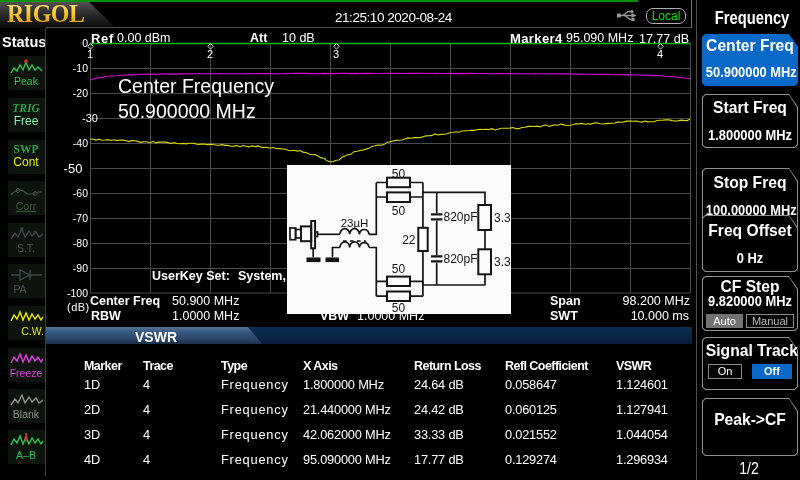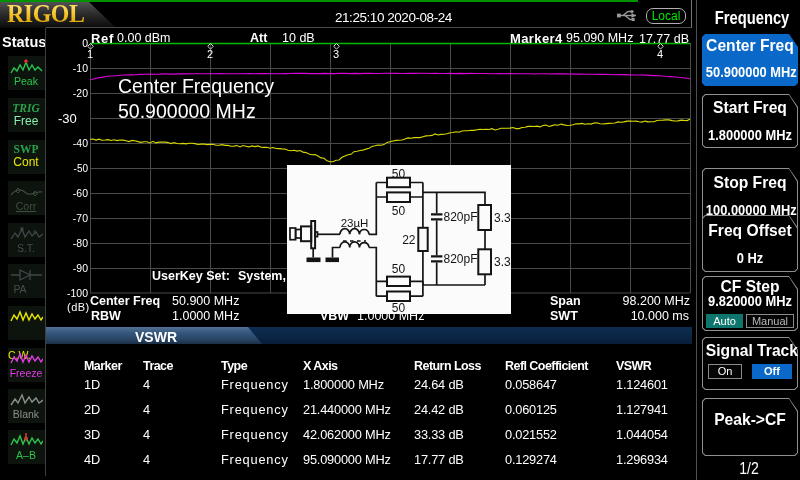--- a/index.html
+++ b/index.html
@@ -76,21 +76,21 @@
     </svg>
 <div class="a" style="left:8px;top:243px;width:36px;text-align:center;font-size:10.5px;line-height:10.5px;color:#474d50;">S.T.</div>
 <svg class="a" style="left:9px;top:266px" width="34" height="18" viewBox="0 0 34 18">
       <path d="M2 9 H11 M21 9 H33 M21 4 V14" fill="none" stroke="#41474a" stroke-width="1.3"></path>
       <path d="M11 4 V14 L21 9 Z" fill="none" stroke="#41474a" stroke-width="1.3"></path>
     </svg>
 <div class="a" style="left:8px;top:284px;width:24px;text-align:center;font-size:10.5px;line-height:10.5px;color:#474d50;">PA</div>
 <svg class="a" style="left:9px;top:308px" width="34" height="18" viewBox="0 0 34 18">
       <path d="M2 13 L5 7 L8 11 L11 4 L14 12 L17 5 L20 12 L23 6 L26 11 L29 7 L32 12 L34 9" fill="none" stroke="#e8e800" stroke-width="1.4"></path>
     </svg>
-<div class="a" style="left:8px;top:326px;width:36px;text-align:left;font-size:10.5px;line-height:10.5px;color:#e8e800;margin-top:24px;">C.W.</div>
+<div class="a" style="left:8px;top:326px;width:36px;text-align:right;font-size:10.5px;line-height:10.5px;color:#e8e800;">C.W.</div>
 <svg class="a" style="left:9px;top:350px" width="34" height="18" viewBox="0 0 34 18">
       <path d="M2 13 L5 7 L8 11 L11 4 L14 12 L17 5 L20 12 L23 6 L26 11 L29 7 L32 12 L34 9" fill="none" stroke="#e23be2" stroke-width="1.4"></path>
     </svg>
 <div class="a" style="left:8px;top:368px;width:36px;text-align:center;font-size:10.5px;line-height:10.5px;color:#e23be2;">Freeze</div>
 <svg class="a" style="left:9px;top:391px" width="34" height="18" viewBox="0 0 34 18">
       <path d="M2 14 L6 8 L9 12 L13 4 L16 12 L20 6 L23 11 L27 7 L30 12 L34 9" fill="none" stroke="#8a8f8a" stroke-width="1.4"></path>
     </svg>
 <div class="a" style="left:8px;top:409px;width:36px;text-align:center;font-size:10.5px;line-height:10.5px;color:#8a8f8a;">Blank</div>
 <svg class="a" style="left:9px;top:432px" width="34" height="18" viewBox="0 0 34 18">
       <path d="M2 13 L5 7 L8 11 L11 4 L14 12 L17 5 L20 12 L23 6 L26 11 L29 7 L32 12 L34 9" fill="none" stroke="#2dc44e" stroke-width="1.4"></path>
@@ -131,23 +131,23 @@
   <path d="M0.5 0.5 l2.8 2.8 l-2.8 2.8 l-2.8 -2.8 Z"></path>
   <path d="M120.5 0.5 l2.8 2.8 l-2.8 2.8 l-2.8 -2.8 Z"></path>
   <path d="M246.5 0.5 l2.8 2.8 l-2.8 2.8 l-2.8 -2.8 Z"></path>
   <path d="M570.5 0.5 l2.8 2.8 l-2.8 2.8 l-2.8 -2.8 Z"></path>
  </g>
 </svg>
 <div id="gridlabels">
 <div class="a" style="left:58px;top:38.0px;width:30px;text-align:right;font-size:10.5px;line-height:11px">0</div>
 <div class="a" style="left:58px;top:63.0px;width:30px;text-align:right;font-size:10.5px;line-height:11px">-10</div>
 <div class="a" style="left:58px;top:88.0px;width:30px;text-align:right;font-size:10.5px;line-height:11px">-20</div>
-<div class="a" style="left:58px;top:113.0px;width:30px;text-align:left;font-size:13px;line-height:11px">-30</div>
+<div class="a" style="left:68px;top:113.0px;width:30px;text-align:right;font-size:11px;line-height:11px">-30</div>
 <div class="a" style="left:58px;top:138.0px;width:30px;text-align:right;font-size:10.5px;line-height:11px">-40</div>
-<div class="a" style="left:58px;top:163.0px;width:30px;text-align:right;font-size:10px;line-height:11px">-50</div>
+<div class="a" style="left:58px;top:163.0px;width:30px;text-align:center;font-size:13px;line-height:11px">-50</div>
 <div class="a" style="left:58px;top:188.0px;width:30px;text-align:right;font-size:10.5px;line-height:11px">-60</div>
 <div class="a" style="left:58px;top:213.0px;width:30px;text-align:right;font-size:10.5px;line-height:11px">-70</div>
 <div class="a" style="left:58px;top:238.0px;width:30px;text-align:right;font-size:10.5px;line-height:11px">-80</div>
 <div class="a" style="left:58px;top:263.0px;width:30px;text-align:right;font-size:10.5px;line-height:11px">-90</div>
 <div class="a" style="left:58px;top:288.0px;width:30px;text-align:right;font-size:10.5px;line-height:11px">-100</div>
 <div class="a" style="left:67px;top:302px;width:24px;font-size:11px;line-height:11px;letter-spacing:0.5px">(dB)</div>
 <div class="a" style="left:84px;top:49px;width:12px;text-align:center;font-size:11px;line-height:11px">1</div>
 <div class="a" style="left:204px;top:49px;width:12px;text-align:center;font-size:11px;line-height:11px">2</div>
 <div class="a" style="left:330px;top:49px;width:12px;text-align:center;font-size:11px;line-height:11px">3</div>
 <div class="a" style="left:654px;top:49px;width:12px;text-align:center;font-size:11px;line-height:11px">4</div>
@@ -299,21 +299,21 @@
       <div class="btnouter"></div>
       <div class="btninner"></div>
       <div class="btit" style="top:6px">Freq Offset</div>
       <div class="bval" style="top:34.5px">0 Hz</div>
     </div>
 <div class="btn" style="top:276px;height:55px">
       <div class="btnouter"></div>
       <div class="btninner"></div>
       <div class="btit" style="top:1px">CF Step</div>
       <div class="bval" style="top:17px">9.820000 MHz</div>
-      <div class="sub" style="left:4px;top:38px;width:37px;background:#0f766e;color:#fff">Auto</div>
+      <div class="sub" style="left:4px;top:38px;width:37px;background:#737373;color:#fff">Auto</div>
       <div class="sub" style="left:44px;top:38px;width:46px;background:#050505;border:1px solid #8a8a8a;color:#b8b8b8;height:12px;line-height:12px">Manual</div>
     </div>
 <div class="btn" style="top:337px;height:53px">
       <div class="btnouter"></div>
       <div class="btninner"></div>
       <div class="btit" style="top:3.5px">Signal Track</div>
       <div class="sub" style="left:6px;top:27px;width:32px;background:#050505;border:1px solid #8a8a8a;color:#fff;height:13px;line-height:13px">On</div>
       <div class="sub b" style="left:50px;top:27px;width:40px;background:#0a69c8;color:#fff;height:15px;line-height:15px">Off</div>
     </div>
 <div class="btn" style="top:398px;height:58px">

